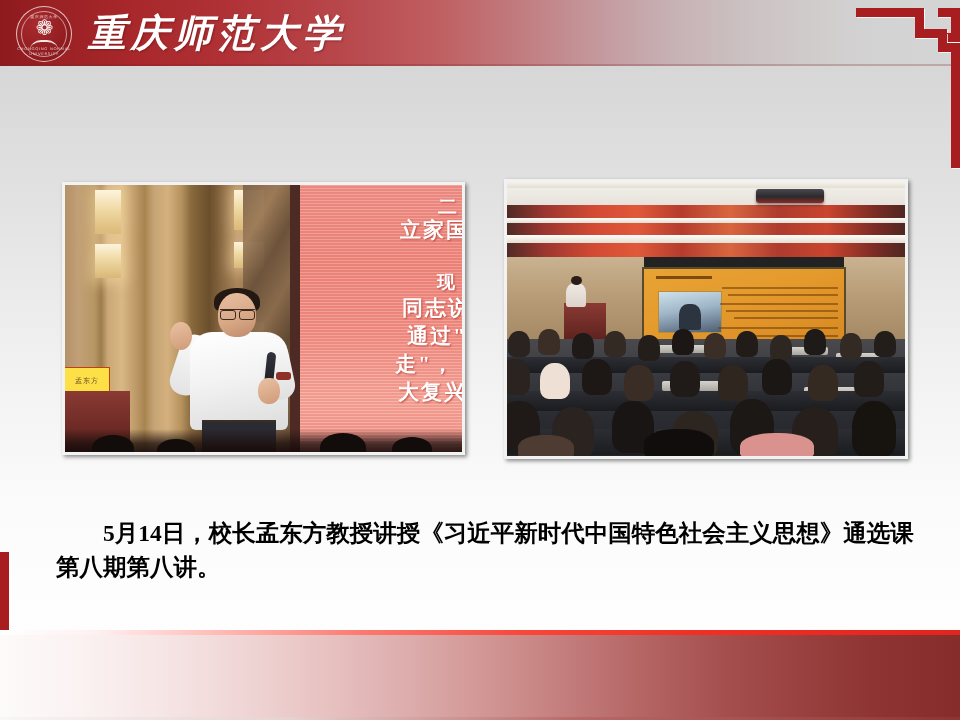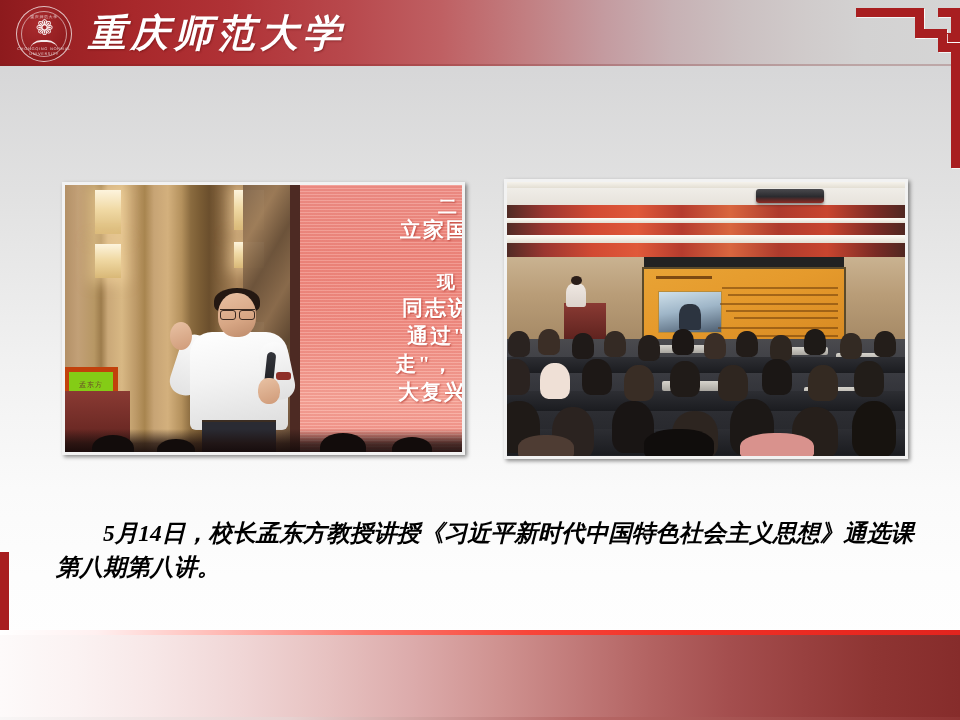--- a/index.html
+++ b/index.html
@@ -250,22 +250,22 @@
   #photo-left .watch {
     position: absolute; left: 214px; top: 190px; width: 15px; height: 8px;
     border-radius: 3px; background: #8f3029;
   }
   #photo-left .podium {
     position: absolute; left: 0px; top: 209px; width: 68px; height: 64px;
     background: linear-gradient(180deg, #8a3a33 0%, #6f2b26 55%, #55201c 100%);
   }
   #photo-left .nameplate {
     position: absolute; left: 2px; top: 185px; width: 44px; height: 26px;
-    background: #84cc16;
-    border: 5px solid #c2410c;
+    background: #fde047;
+    border: 1px solid #c2410c;
     color: #6b4a2a;
     font-size: 7px;
     line-height: 26px;
     text-align: center;
     letter-spacing: 1px;
     font-family: "Liberation Serif", serif;
   }
   #photo-left .audience {
     position: absolute; left: 0; bottom: 0; width: 100%; height: 26px;
     background: linear-gradient(180deg, rgba(20,10,10,0) 0%, rgba(30,16,14,0.78) 55%, rgba(18,8,8,0.95) 100%);
@@ -365,21 +365,20 @@
     position: absolute;
     left: 56px; top: 516px;
     width: 862px;
     color: #000000;
     font-size: 23.5px;
     line-height: 34px;
     font-weight: bold;
     font-family: "Liberation Serif", "DejaVu Serif", serif;
     text-indent: 47px;
     letter-spacing: 0px;
-    font-style: italic;
   }
 
   
   #footer-band {
     position: absolute;
     left: 0; bottom: 0; width: 960px; height: 90px;
     background: linear-gradient(90deg,
       #fdfafa 0%, #fbf2f2 8%, #f7e7e7 16%,
       #f0d6d6 25%, #e7c2c1 34%, #dcabab 43%,
       #cf9290 52%, #c17a79 60%, #b26261 68%,

